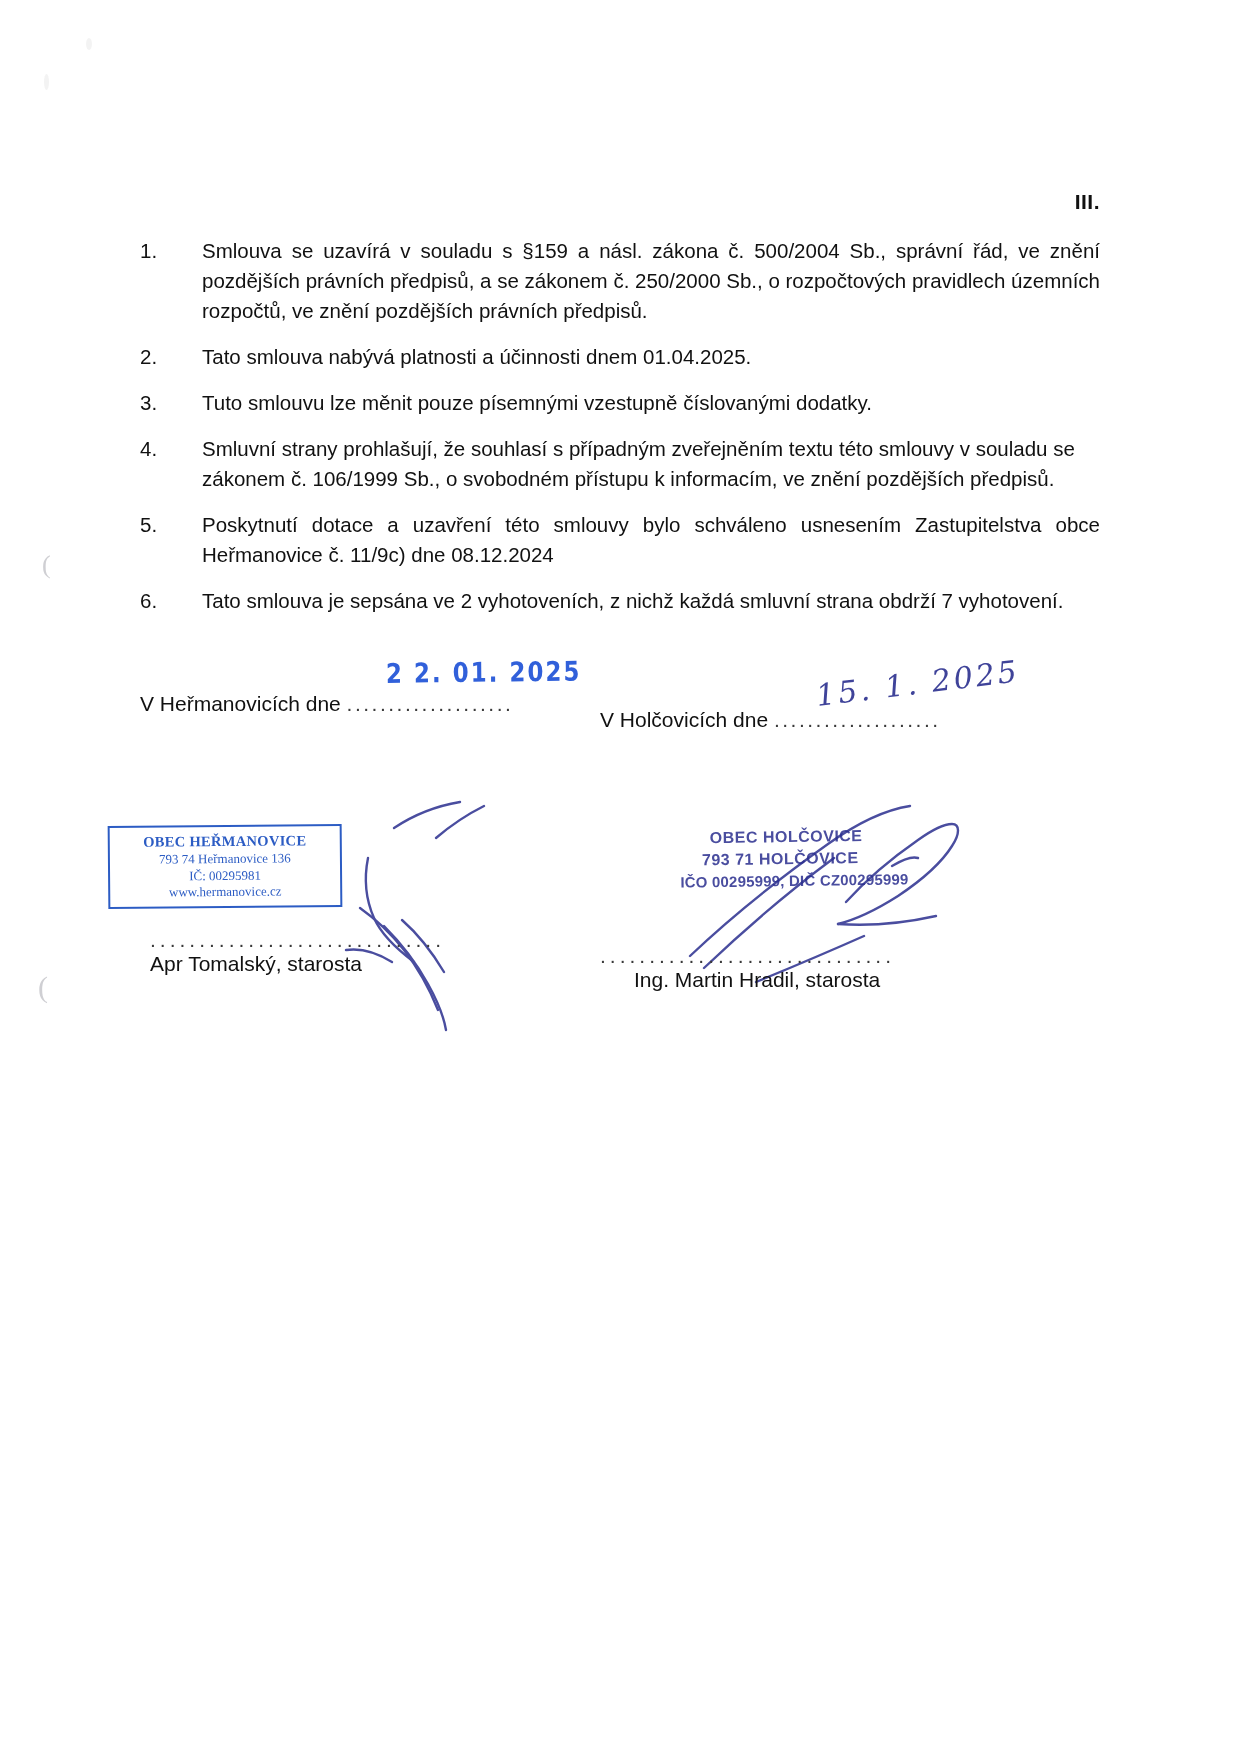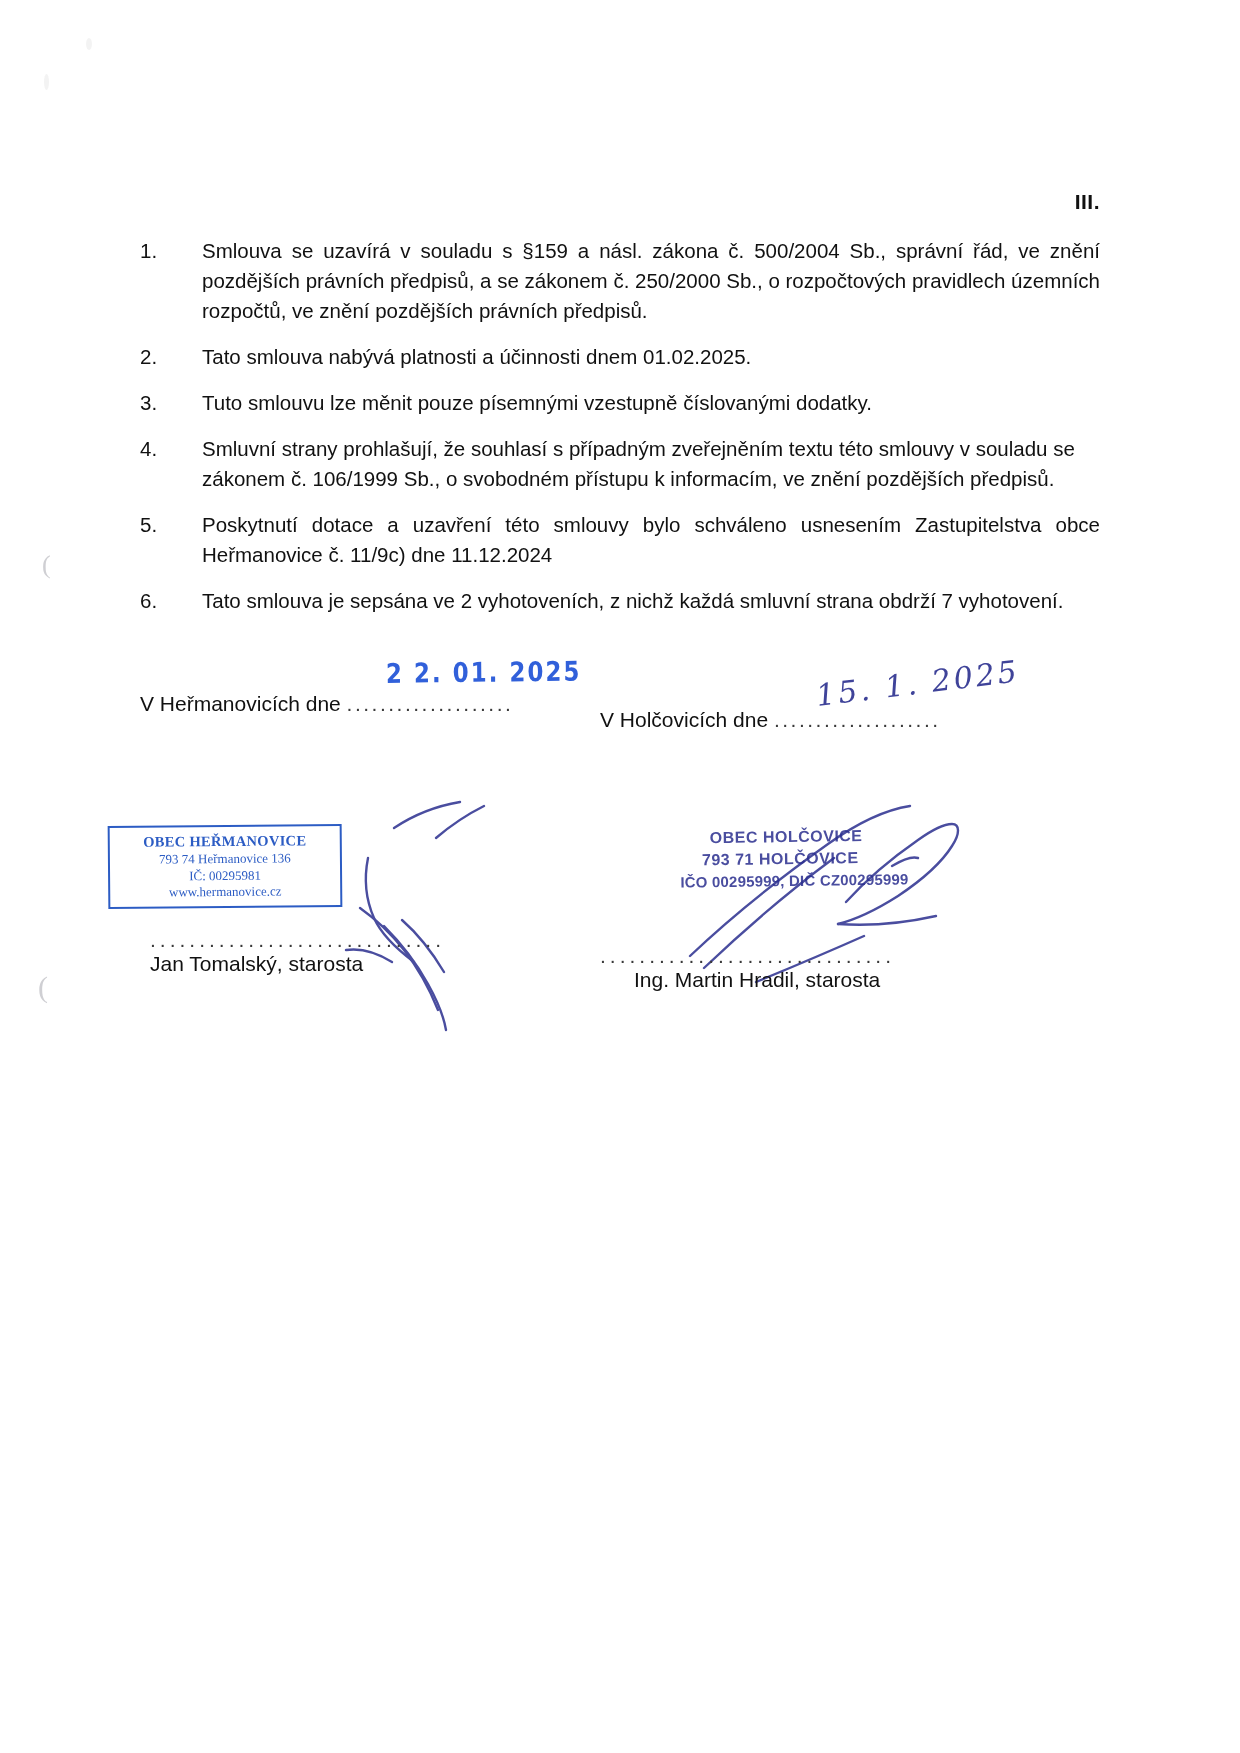--- a/index.html
+++ b/index.html
@@ -216,36 +216,36 @@
 
     <ol class="clauses">
 
       <li>
         <span class="num">1.</span>
         <span class="clause-text justify">Smlouva se uzavírá v souladu s §159 a násl. zákona č. 500/2004 Sb., správní řád, ve znění pozdějších právních předpisů, a se zákonem č. 250/2000 Sb., o rozpočtových pravidlech územních rozpočtů, ve znění pozdějších právních předpisů.</span>
       </li>
 
       <li>
         <span class="num">2.</span>
-        <span class="clause-text">Tato smlouva nabývá platnosti a účinnosti dnem 01.02.2025.</span>
+        <span class="clause-text">Tato smlouva nabývá platnosti a účinnosti dnem 01.04.2025.</span>
       </li>
 
       <li>
         <span class="num">3.</span>
         <span class="clause-text">Tuto smlouvu lze měnit pouze písemnými vzestupně číslovanými dodatky.</span>
       </li>
 
       <li>
         <span class="num">4.</span>
         <span class="clause-text">Smluvní strany prohlašují, že souhlasí s případným zveřejněním textu této smlouvy v souladu se zákonem č. 106/1999 Sb., o svobodném přístupu k informacím, ve znění pozdějších předpisů.</span>
       </li>
 
       <li>
         <span class="num">5.</span>
-        <span class="clause-text justify">Poskytnutí dotace a uzavření této smlouvy bylo schváleno usnesením Zastupitelstva obce Heřmanovice č. 11/9c) dne 11.12.2024</span>
+        <span class="clause-text justify">Poskytnutí dotace a uzavření této smlouvy bylo schváleno usnesením Zastupitelstva obce Heřmanovice č. 11/9c) dne 08.12.2024</span>
       </li>
 
       <li>
         <span class="num">6.</span>
         <span class="clause-text">Tato smlouva je sepsána ve 2 vyhotoveních, z nichž každá smluvní strana obdrží 7 vyhotovení.</span>
       </li>
 
     </ol>
   </div>
 
@@ -273,21 +273,21 @@
           <path d="M96 38 C110 26 128 14 144 6"></path>
           <path d="M28 58 C24 78 26 100 34 118 C42 136 58 150 74 162"></path>
           <path d="M20 108 C34 118 50 132 64 150 C78 168 90 190 98 210"></path>
           <path d="M44 126 C60 142 76 162 88 184 C98 202 104 218 106 230"></path>
           <path d="M62 120 C78 134 92 152 104 172"></path>
           <path d="M6 150 C20 148 36 152 52 162"></path>
         </g>
       </svg>
 
       <div class="sig-rule">..............................</div>
-      <div class="sig-name">Jan Tomalský, starosta</div>
+      <div class="sig-name">Apr Tomalský, starosta</div>
     </div>
 
     <div class="sig-col right">
 
       <div class="place-line">
         <span>V Holčovicích dne</span>
         <span class="dots">....................</span>
         <span class="hand-date">15. 1. 2025</span>
       </div>
 

